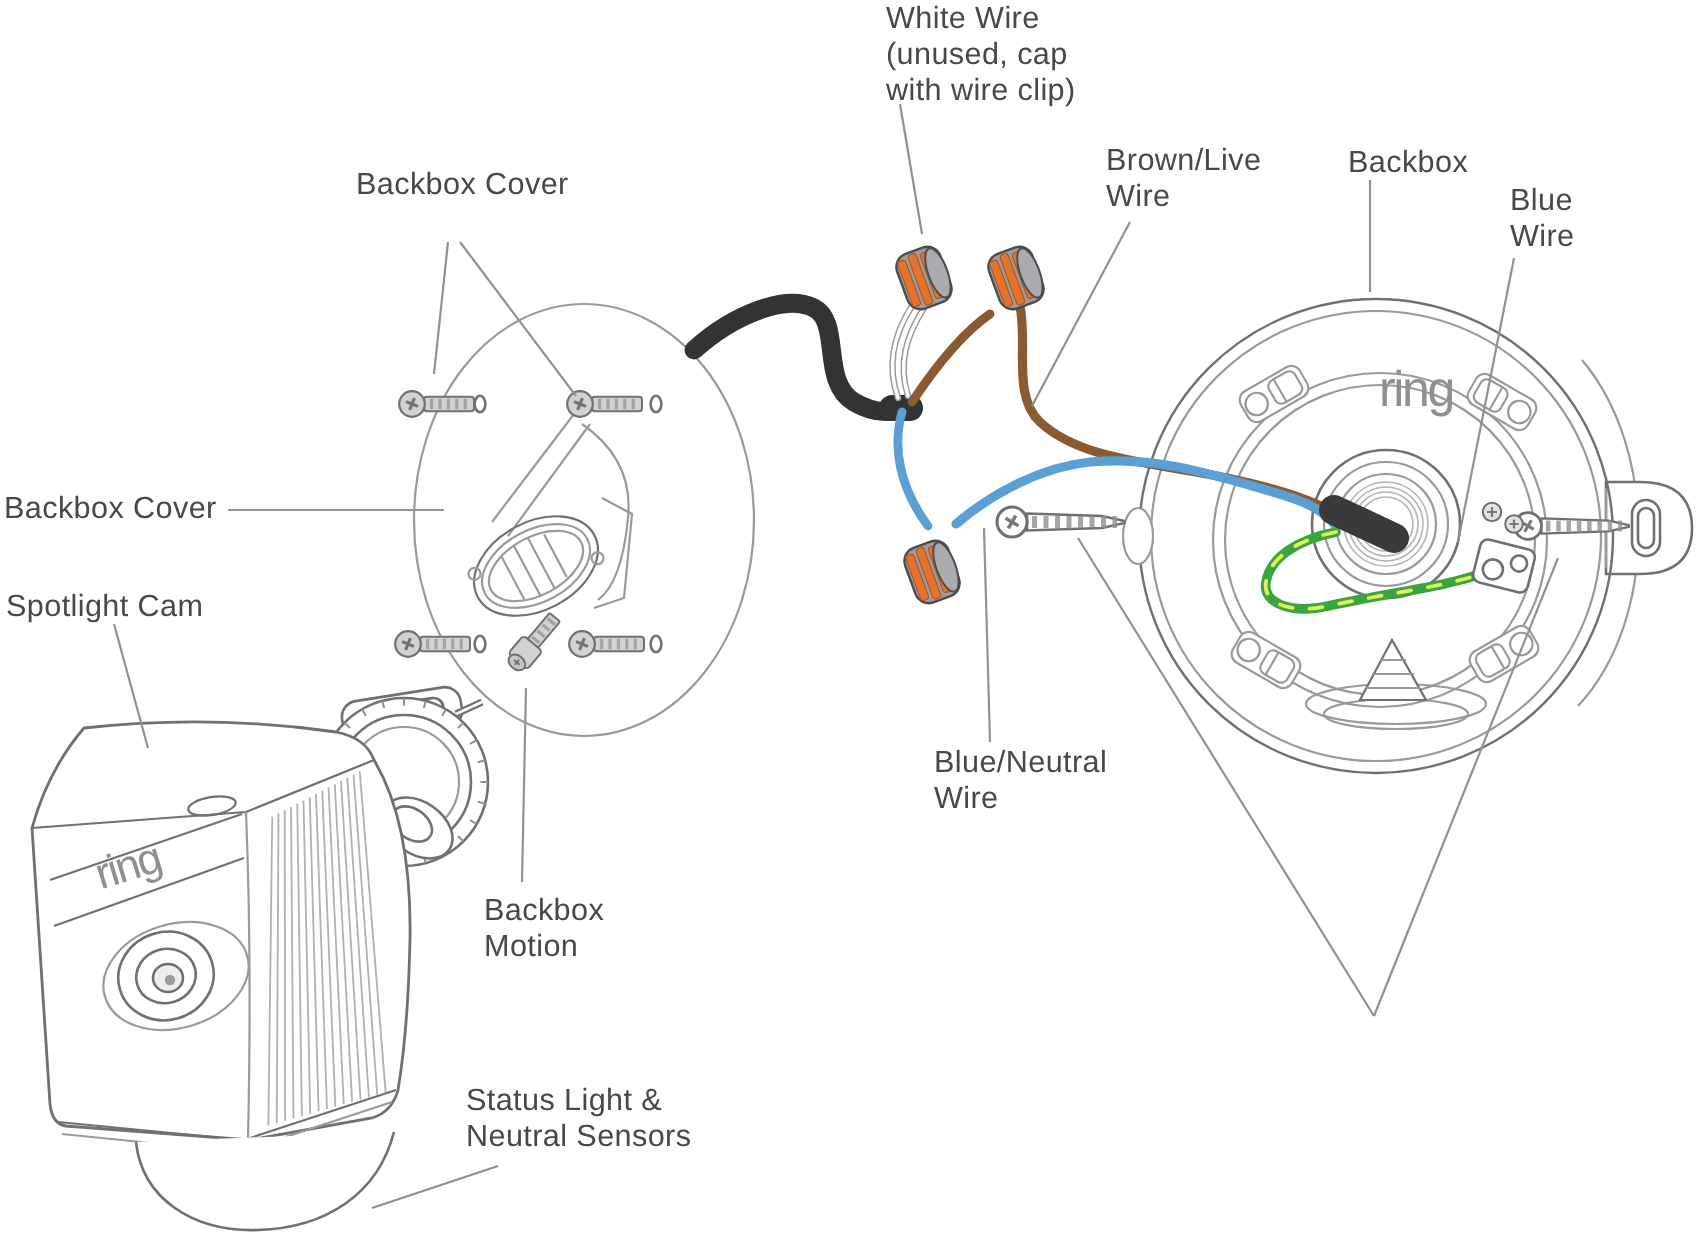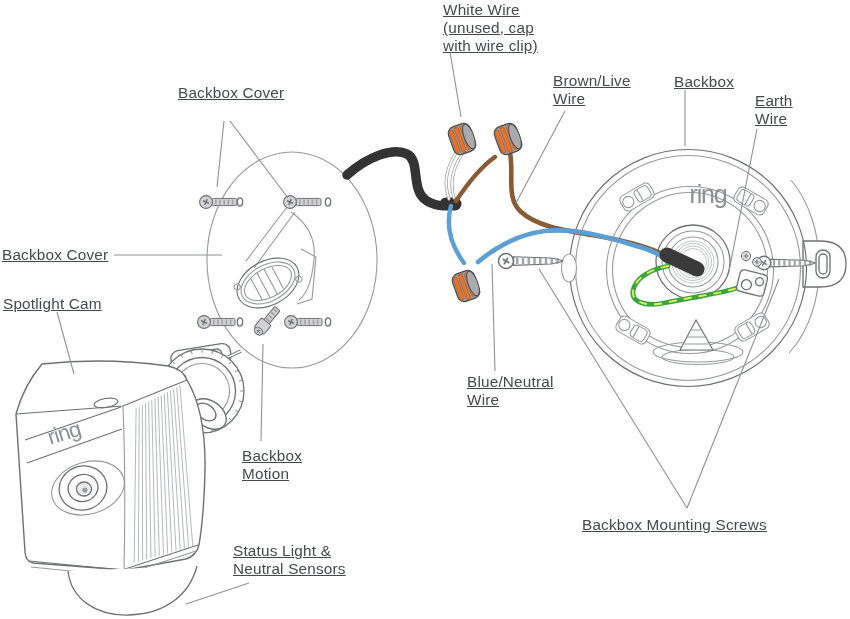--- a/index.html
+++ b/index.html
@@ -1,21 +1,21 @@
 <!DOCTYPE html>
 <html style="--label-text: #46494c; --leader: #8f9192; --line-art: #989a9b; --line-art-dark: #6e7071; --cable-black: #333333; --wire-white: #ffffff; --wire-white-edge: #9b9b9b; --wire-brown: #8a5a33; --wire-blue: #5b9fd4; --wire-green: #3aa53f; --wire-yellow: #e3ef5a; --connector-body: #9c9ca0; --connector-orange: #e4732c; --connector-edge: #4c4c4c; --screw-fill: #d2d2d4; --logo-gray: #8d8f90;"><head>
 <meta charset="utf-8">
 <style>
   html,body{margin:0;padding:0;background:#fff;}
   .stage{position:relative;width:850px;height:619px;background:#fff;overflow:hidden;
          font-family:"Liberation Sans",sans-serif;}
   .stage svg{position:absolute;left:0;top:0;}
   .lbl{position:absolute;font-size:15.3px;line-height:18px;letter-spacing:.2px;
        color:var(--label-text,#46494c);white-space:nowrap;}
-  .lbl span{display:block;text-decoration:underline;}
+  .lbl span{display:block;}
   .s-art{stroke:var(--line-art,#989a9b);fill:none;stroke-width:1.1;}
   .s-artf{stroke:var(--line-art,#989a9b);fill:#fff;stroke-width:1.1;}
   .s-dark{stroke:var(--line-art-dark,#6e7071);fill:none;stroke-width:1.3;}
   .s-darkf{stroke:var(--line-art-dark,#6e7071);fill:#fff;stroke-width:1.3;}
   .s-thin{stroke:#b3b5b6;fill:none;stroke-width:.8;}
   .leader{stroke:var(--leader,#8f9192);fill:none;stroke-width:1.1;}
   .wire{fill:none;stroke-linecap:round;}
   text.logo{fill:var(--logo-gray,#8d8f90);font-family:"Liberation Sans",sans-serif;}
 </style>
 </head>
@@ -252,21 +252,21 @@
   <span>with wire clip)</span>
 </div>
 <div class="lbl" style="left:553px;top:72px">
   <span>Brown/Live</span>
   <span>Wire</span>
 </div>
 <div class="lbl" style="left:674px;top:73px">
   <span>Backbox</span>
 </div>
 <div class="lbl" style="left:755px;top:92px">
-  <span>Earth</span>
+  <span>Blue</span>
   <span>Wire</span>
 </div>
 <div class="lbl" style="left:178px;top:84px">
   <span>Backbox Cover</span>
 </div>
 <div class="lbl" style="left:2px;top:246px">
   <span>Backbox Cover</span>
 </div>
 <div class="lbl" style="left:3px;top:295px">
   <span>Spotlight Cam</span>
@@ -276,17 +276,14 @@
   <span>Motion</span>
 </div>
 <div class="lbl" style="left:233px;top:542px">
   <span>Status Light &amp;</span>
   <span>Neutral Sensors</span>
 </div>
 <div class="lbl" style="left:467px;top:373px">
   <span>Blue/Neutral</span>
   <span>Wire</span>
 </div>
-<div class="lbl" style="left:582px;top:516px">
-  <span>Backbox Mounting Screws</span>
-</div>
 
 </div>
 
 </body></html>

